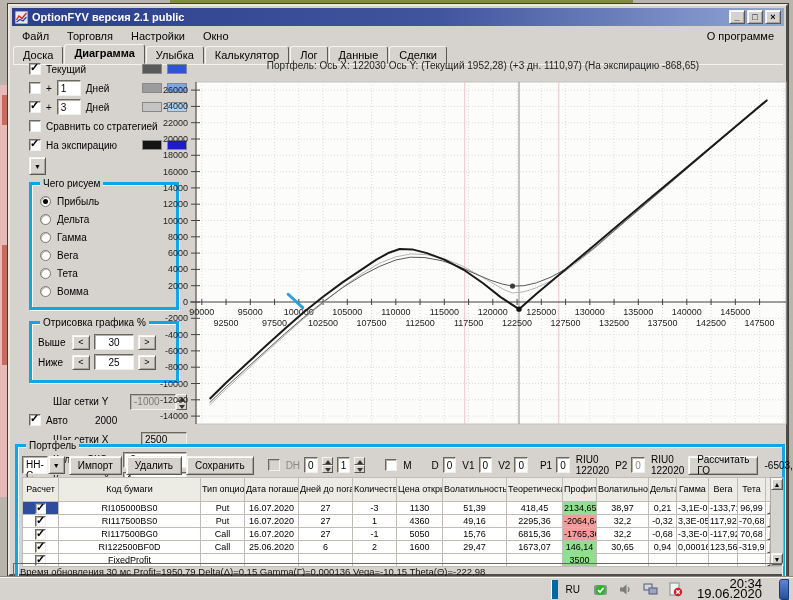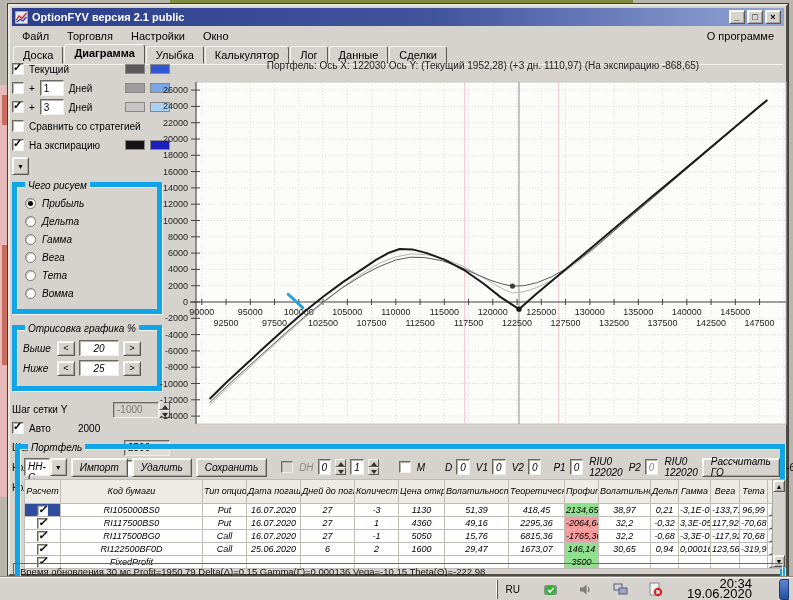--- a/index.html
+++ b/index.html
@@ -13,56 +13,56 @@
   .raised { background:#d6d3ce; border:1px solid; border-color:#f4f3ee #5a5850 #5a5850 #f4f3ee; box-shadow:inset 1px 1px 0 #ffffff, inset -1px -1px 0 #a8a59e; }
   .btn { display:inline-flex; align-items:center; justify-content:center; font-size:10px; color:#000; cursor:default; }
   .cb { width:12px; height:12px; background:#fff; border:1px solid; border-color:#6a685f #f0efe9 #f0efe9 #6a685f; box-shadow:inset 1px 1px 0 #b5b2aa; position:relative; flex:none; }
   .cb.checked::after { content:"✓"; position:absolute; left:0px; top:-3px; font-size:11px; font-weight:bold; color:#000; }
   .cb.disabled { background:#d6d3ce; }
   .radio { width:11px; height:11px; border-radius:50%; background:#fff; border:1px solid #7a786f; box-shadow:inset 1px 1px 0 #c0bdb5; position:relative; flex:none; }
   .radio.sel::after { content:""; position:absolute; left:2px; top:2px; width:5px; height:5px; border-radius:50%; background:#000; }
   .field { background:#fff; border:1px solid; border-color:#6a685f #f0efe9 #f0efe9 #6a685f; box-shadow:inset 1px 1px 0 #b5b2aa; font-size:10px; padding:1px 3px; height:16px; display:flex; align-items:center; }
   .field.gray { background:#d6d3ce; color:#7a786f; }
   .swatch { width:20px; height:10px; border:1px solid #888; flex:none; }
-  .groupbox { position:relative; border:5px solid #0ea5e9; box-shadow:inset 1px 1px 0 #ffffff, 1px 1px 0 #ffffff;font-style:italic; }
+  .groupbox { position:relative; border:3px solid #0ea5e9; box-shadow:inset 1px 1px 0 #ffffff, 1px 1px 0 #ffffff; }
   .groupbox > .gb-title { position:absolute; top:-7px; left:8px; background:#d6d3ce; padding:0 3px; font-size:10px; }
   .spin { display:inline-flex; flex-direction:column; width:11px; height:16px; flex:none; }
   .spin b { flex:1; background:#d6d3ce; border:1px solid; border-color:#f4f3ee #5a5850 #5a5850 #f4f3ee; position:relative; }
   .spin b::after { content:""; position:absolute; left:2px; border-left:3px solid transparent; border-right:3px solid transparent; }
   .spin b.up::after { top:2px; border-bottom:4px solid #333; }
   .spin b.dn::after { top:2px; border-top:4px solid #333; }
 
   
   .app { position:absolute; left:8px; top:4px; width:780px; height:572px; background:#d6d3ce; border:2px solid; border-color:#eceadf #4f4d45 #4f4d45 #eceadf; box-shadow:0 0 0 1px #3f3d37; }
   .titlebar { position:absolute; left:2px; top:2px; right:2px; height:18px; background:linear-gradient(90deg,#2c3f8c 0%,#41549e 55%,#93a6d6 100%); display:flex; align-items:center; padding:0 3px; }
   .titlebar .title { color:#fff; font-size:11px; font-weight:bold; margin-left:4px; flex:1; white-space:nowrap; overflow:hidden; }
   .win-ctl { width:16px; height:14px; margin-left:2px; font-size:9px; font-weight:bold; line-height:10px; }
   .menubar { position:absolute; left:3px; top:22px; right:3px; height:16px; display:flex; align-items:center; font-size:11px; }
   .menubar .mi { padding:1px 9px; }
   .menubar .spacer { flex:1; }
   .tabsrow { position:absolute; left:3px; top:39px; right:3px; height:20px; display:flex; align-items:flex-end; font-size:11px; border-bottom:1px solid #f4f3ee; }
   .tab { padding:2px 9px 3px 9px; background:#d6d3ce; border:1px solid; border-color:#f4f3ee #5a5850 #d6d3ce #f4f3ee; border-radius:3px 3px 0 0; margin-right:1px; height:18px; }
   .tab.active { height:20px; font-weight:bold; border-bottom-color:#d6d3ce; position:relative; z-index:2; }
 
   
-  .sidebar { position:absolute; left:2px; top:56px; width:158px; font-size:10px; }
+  .sidebar { position:absolute; left:19px; top:56px; width:158px; font-size:10px; }
   .srow { display:flex; align-items:center; gap:5px; margin-bottom:5px; height:14px; }
   .srow .lbl { white-space:nowrap; }
   .sidebar .combo { width:150px; margin:3px 0 7px 0; }
   .combo { height:18px; display:flex; }
   .combo .cval { flex:1; background:#fff; border:1px solid; border-color:#6a685f #f0efe9 #f0efe9 #6a685f; box-shadow:inset 1px 1px 0 #b5b2aa; font-size:10px; padding:2px 3px; }
   .combo .cbtn { width:17px; font-size:7px; }
   .gb-draw { width:150px; padding:10px 8px 4px 8px; margin-bottom:11px; }
   .gb-draw .ritem { display:flex; align-items:center; gap:6px; height:13px; margin-bottom:5px; }
   .gb-render { width:150px; padding:10px 6px 6px 6px; margin-bottom:10px; }
   .gb-render .rrow { display:flex; align-items:center; gap:4px; margin-bottom:4px; }
   .gb-render .sbtn { width:18px; height:15px; font-size:9px; }
   .gb-render .val { width:40px; justify-content:center; }
   .kv { display:flex; align-items:center; margin-bottom:3px; height:17px; }
-  .kv .lbl { flex:1; }
+  .kv .lbl { flex:1;margin-left:24px; }
   .kv .field { width:46px; }
 
   
   .chart-title { position:absolute; left:238px; top:54px; width:470px; font-size:10px; color:#222; text-align:center; white-space:nowrap; }
   .chart-wrap { position:absolute; left:130px; top:68px; width:650px; height:364px; }
 
   
   .portfolio { position:absolute; left:5px; top:438px; width:770px; height:141px; padding-top:6px; }
   .pf-controls { display:flex; align-items:center; gap:4px; padding:2px 4px 0 4px; height:22px; font-size:10px; }
   .pf-controls .combo { width:96px; }
@@ -79,21 +79,21 @@
   .pf-table td .cbwrap { display:flex; justify-content:center; }
   .pf-table td .xbtn { width:12px; height:11px; margin:0 auto; font-size:8px; line-height:9px; }
   .pf-scroll { position:absolute; left:752px; top:30px; width:14px; height:89px; background:#d6d3ce; border:1px solid #aaa8a0; }
   .pf-scroll .sarr { position:absolute; left:0; width:12px; height:12px; font-size:7px; }
   .calc-val { font-size:10px; margin-left:2px; white-space:nowrap; }
 
   .statusbar { position:absolute; left:3px; top:557px; right:3px; height:16px; border:1px solid; border-color:#6a685f #f0efe9 #f0efe9 #6a685f; display:flex; align-items:center; padding:0 6px; font-size:9.5px; color:#111; white-space:nowrap; overflow:hidden; }
 
   
   .taskbar { position:absolute; left:0; top:577px; width:793px; height:23px; background:#d6d3ce; border-top:1px solid #f6f5f0; box-shadow:0 -1px 0 #8a887f; display:flex; align-items:center; }
-  .tray { margin-left:auto; display:flex; align-items:center; height:19px; gap:20px; padding:0 4px; border-left:1px solid #0369a1; box-shadow:-1px 0 0 #fff; }
+  .tray { margin-left:auto; display:flex; align-items:center; height:19px; gap:10px; padding:0 4px; border-left:6px solid #0369a1; box-shadow:-1px 0 0 #fff; }
   .tray .lang { font-size:10px; padding:0 3px; }
   .tray .ticon { width:15px; height:15px; display:block; }
   .clock { text-align:right; font-size:13px; line-height:10px; padding:0 4px; }
   .show-desk { width:10px; height:21px; background:linear-gradient(180deg,#5f86d0,#24509c); border-radius:3px 0 0 3px; margin-left:3px; border:1px solid #1a3a77; }
 </style>
 </head>
 <body>
 
 <div class="stage">
   <div class="bg-top-strip"></div>
@@ -198,21 +198,21 @@
               <span class="radio"></span>
               <span>Вомма</span>
             </div>
           </div>
       </div>
       <div class="groupbox gb-render">
         <span class="gb-title">Отрисовка графика %</span>
         <div class="rrow">
           <span class="lbl" style="width:30px;">Выше</span>
           <span class="sbtn btn raised">&lt;</span>
-          <span class="field val">20</span>
+          <span class="field val">30</span>
           <span class="sbtn btn raised">&gt;</span>
         </div>
         <div class="rrow">
           <span class="lbl" style="width:30px;">Ниже</span>
           <span class="sbtn btn raised">&lt;</span>
           <span class="field val">25</span>
           <span class="sbtn btn raised">&gt;</span>
         </div>
       </div>
       <div class="kv">

